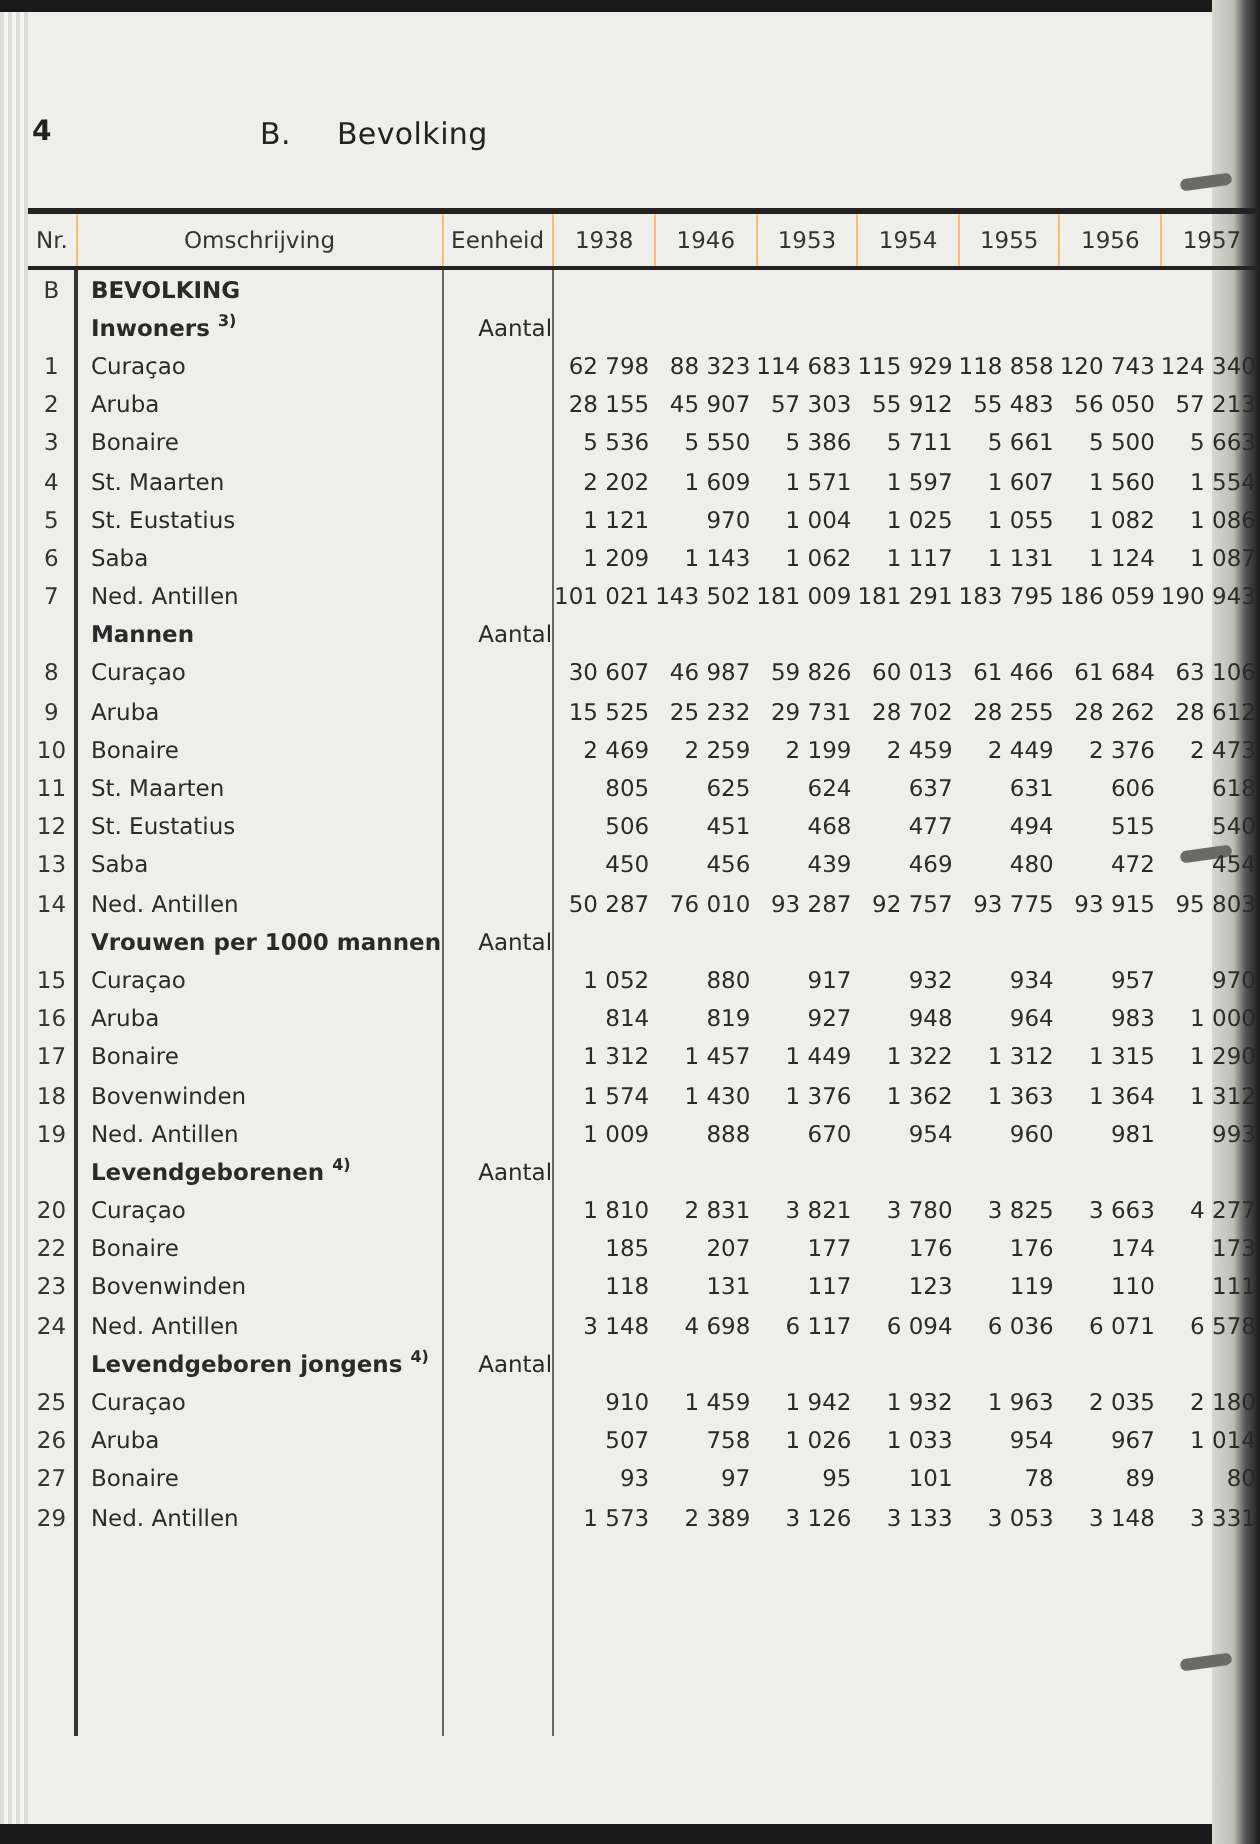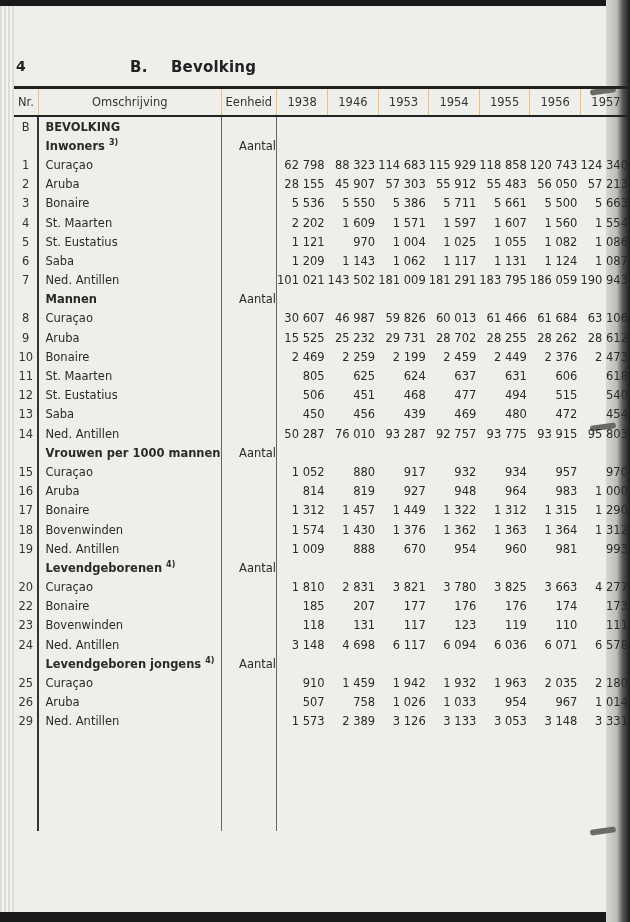--- a/index.html
+++ b/index.html
@@ -16,27 +16,27 @@
     position: absolute; left: 0; top: 6px; width: 14px; height: 906px;
     background: repeating-linear-gradient(90deg, #dcdcd6 0 2px, #f4f4f0 2px 4px);
   }
   .right-edge {
     position: absolute; right: 0; top: 0; width: 24px; height: 922px;
     background: linear-gradient(90deg, #d8d8d2 0%, #bdbdb5 45%, #555 70%, #1a1a1a 100%);
   }
   .clip { position: absolute; right: 14px; width: 26px; height: 6px; background: #6a6a66; border-radius: 3px; transform: rotate(-8deg); }
   .page-num { position: absolute; left: 16px; top: 58px; font-size: 14px; font-weight: bold; color: #222; }
   .title {
-    position: absolute; left: 130px; top: 58px; font-size: 15px; font-weight: bold; color: #222;
+    position: absolute; left: 130px; top: 58px; font-size: 15px; font-weight: normal; color: #222;
     font-family: "DejaVu Sans", sans-serif; letter-spacing: 0.2px;
   }
   .title .letter { margin-right: 18px; }
 
   table.t {
-    position: absolute; left: 14px; top: 86px;
+    position: absolute; left: 14px; top: 104px;
     border-collapse: collapse; font-size: 11.5px; color: #2a2a2a;
   }
   table.t th {
     font-weight: normal; height: 26px; padding: 0 4px; text-align: center;
     border-top: 3px solid #222; border-bottom: 2px solid #222;
     border-left: 1px solid #fdba74; color: #333;
   }
   table.t th:first-child { border-left: none; }
   table.t td { height: 19.2px; padding: 0; vertical-align: middle; white-space: nowrap; }
   td.nr { width: 22px; text-align: center; border-right: 2px solid #333; color: #333; }
@@ -449,20 +449,32 @@
         <td class="unit"></td>
         <td class="val w1938">507</td>
         <td class="val w1946">758</td>
         <td class="val w1953">1 026</td>
         <td class="val w1954">1 033</td>
         <td class="val w1955">954</td>
         <td class="val w1956">967</td>
         <td class="val w1957">1 014</td>
       </tr>
       <tr class="data">
+        <td class="nr">27</td>
+        <td class="desc"><span>Bonaire</span></td>
+        <td class="unit"></td>
+        <td class="val w1938">93</td>
+        <td class="val w1946">97</td>
+        <td class="val w1953">95</td>
+        <td class="val w1954">101</td>
+        <td class="val w1955">78</td>
+        <td class="val w1956">89</td>
+        <td class="val w1957">80</td>
+      </tr>
+      <tr class="data">
         <td class="nr">29</td>
         <td class="desc"><span>Ned. Antillen</span></td>
         <td class="unit"></td>
         <td class="val w1938">1 573</td>
         <td class="val w1946">2 389</td>
         <td class="val w1953">3 126</td>
         <td class="val w1954">3 133</td>
         <td class="val w1955">3 053</td>
         <td class="val w1956">3 148</td>
         <td class="val w1957">3 331</td>

